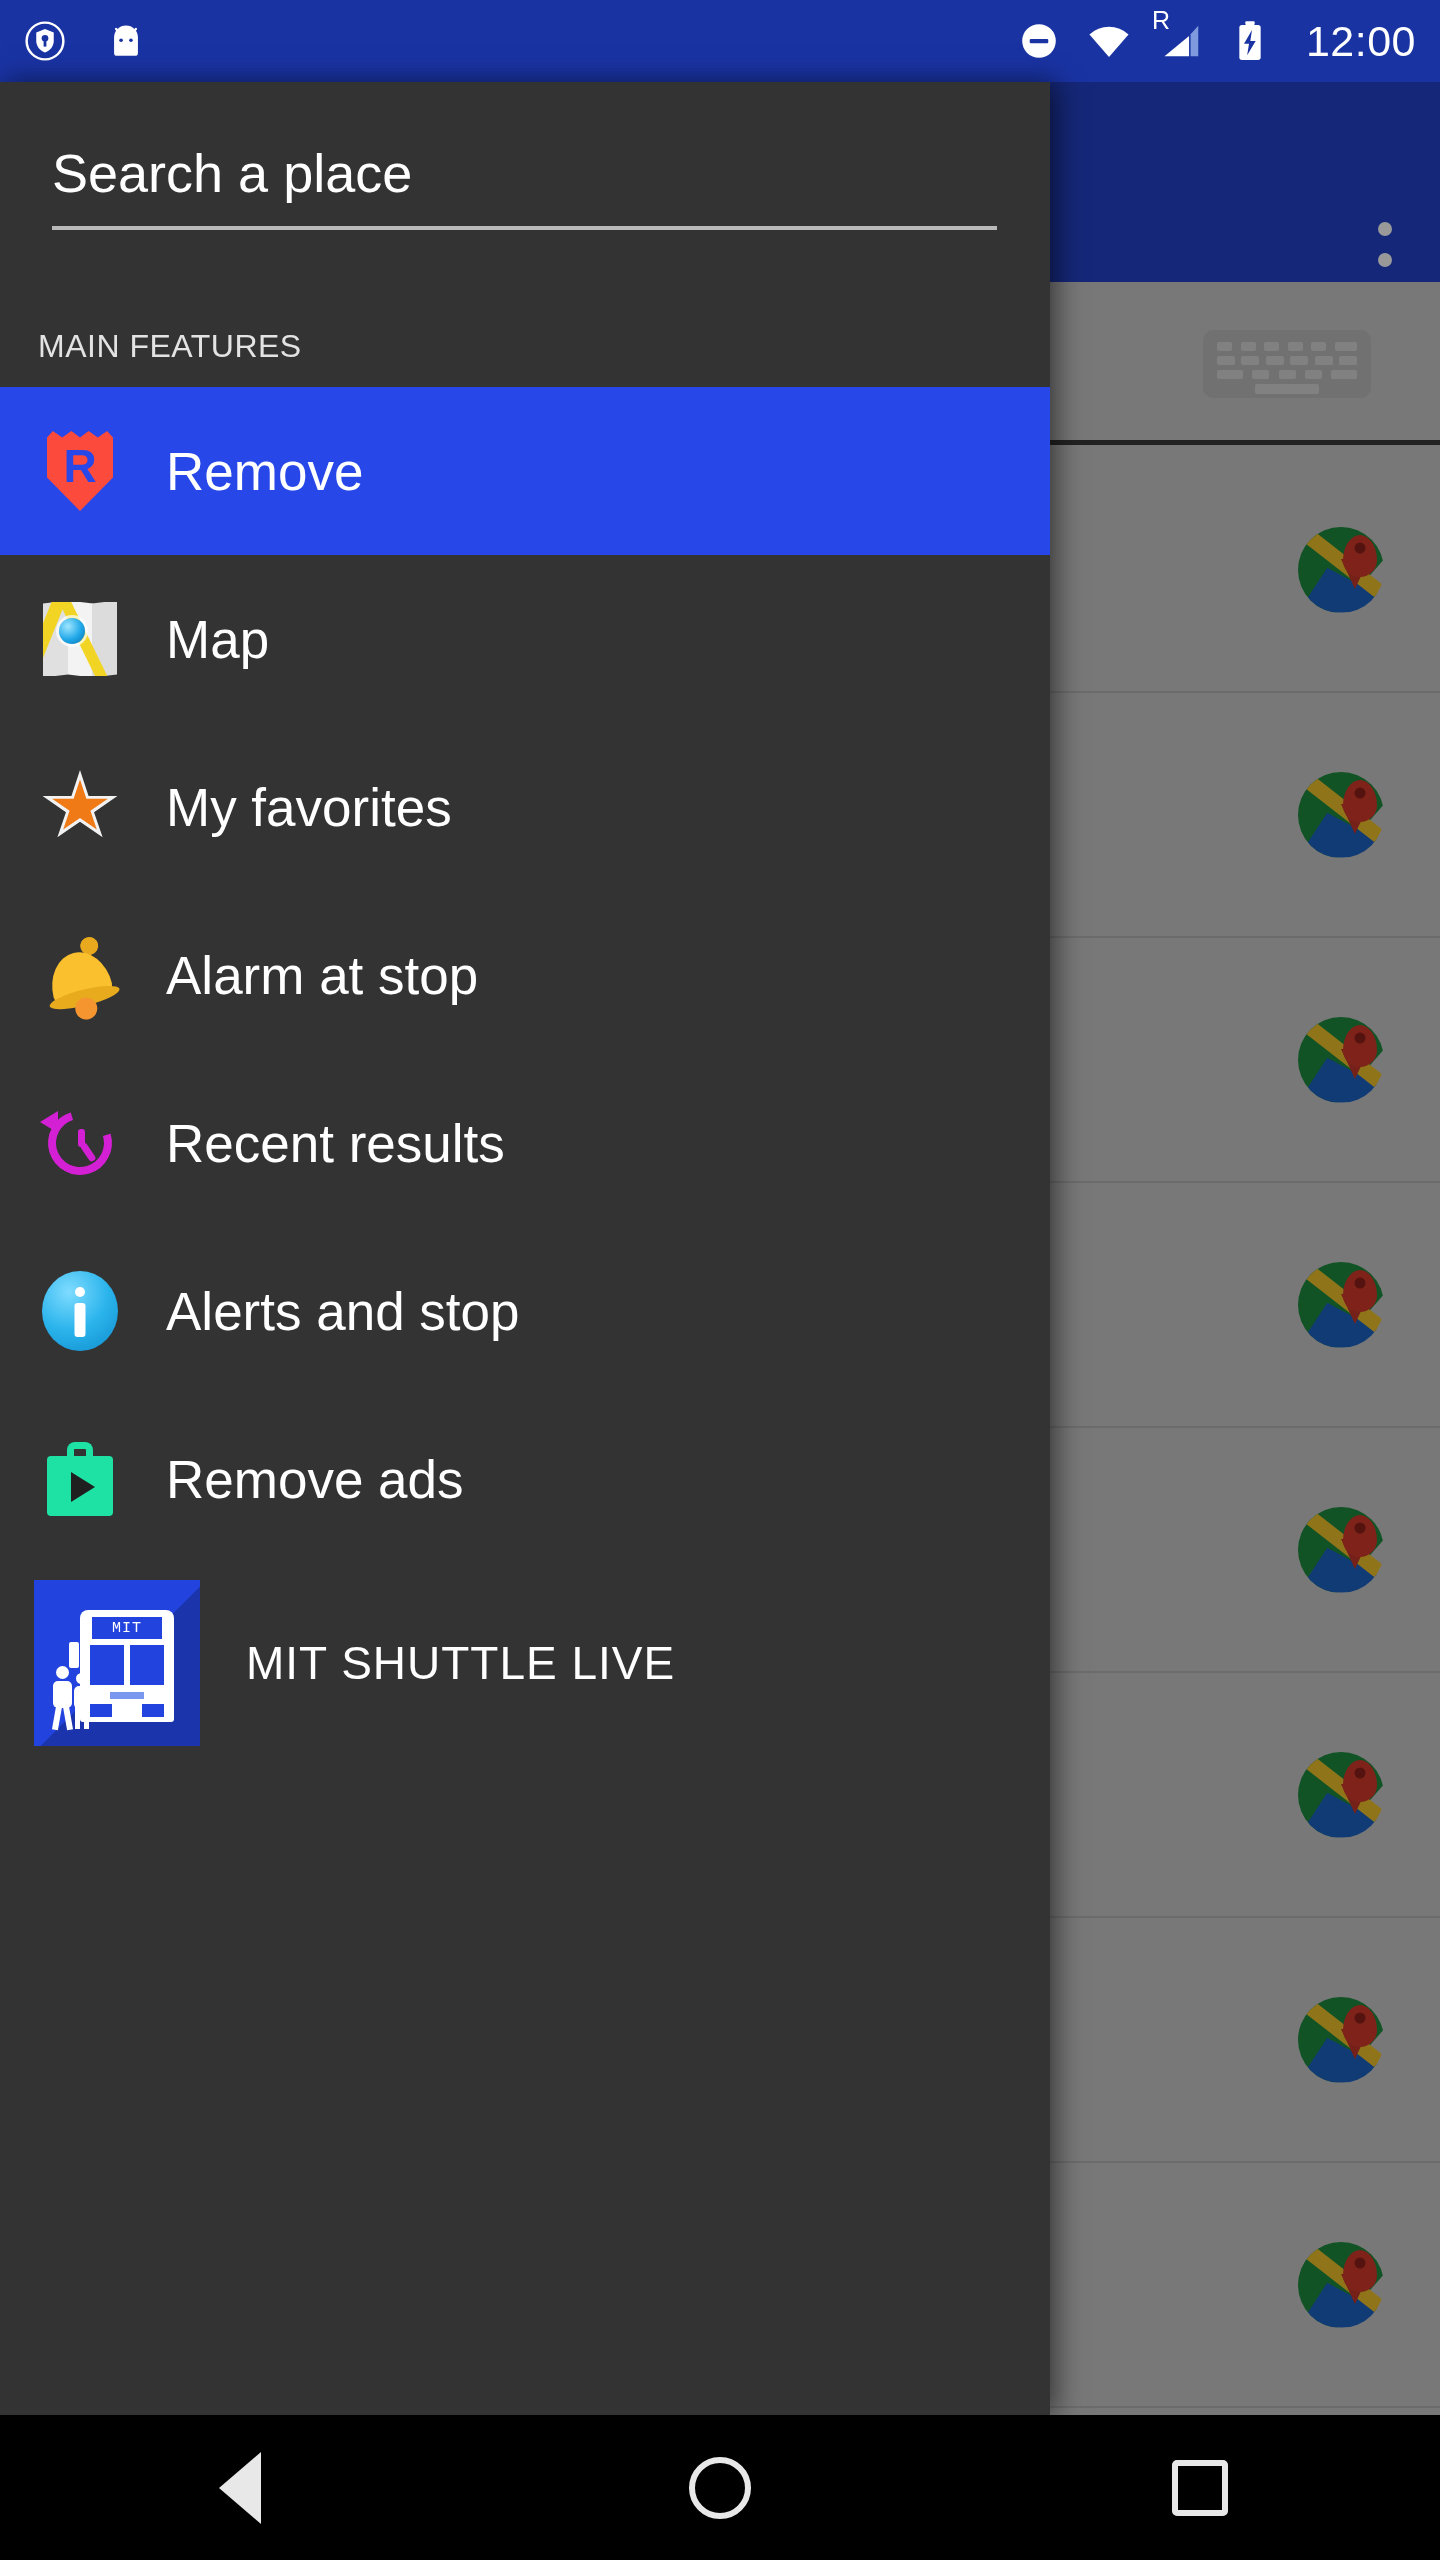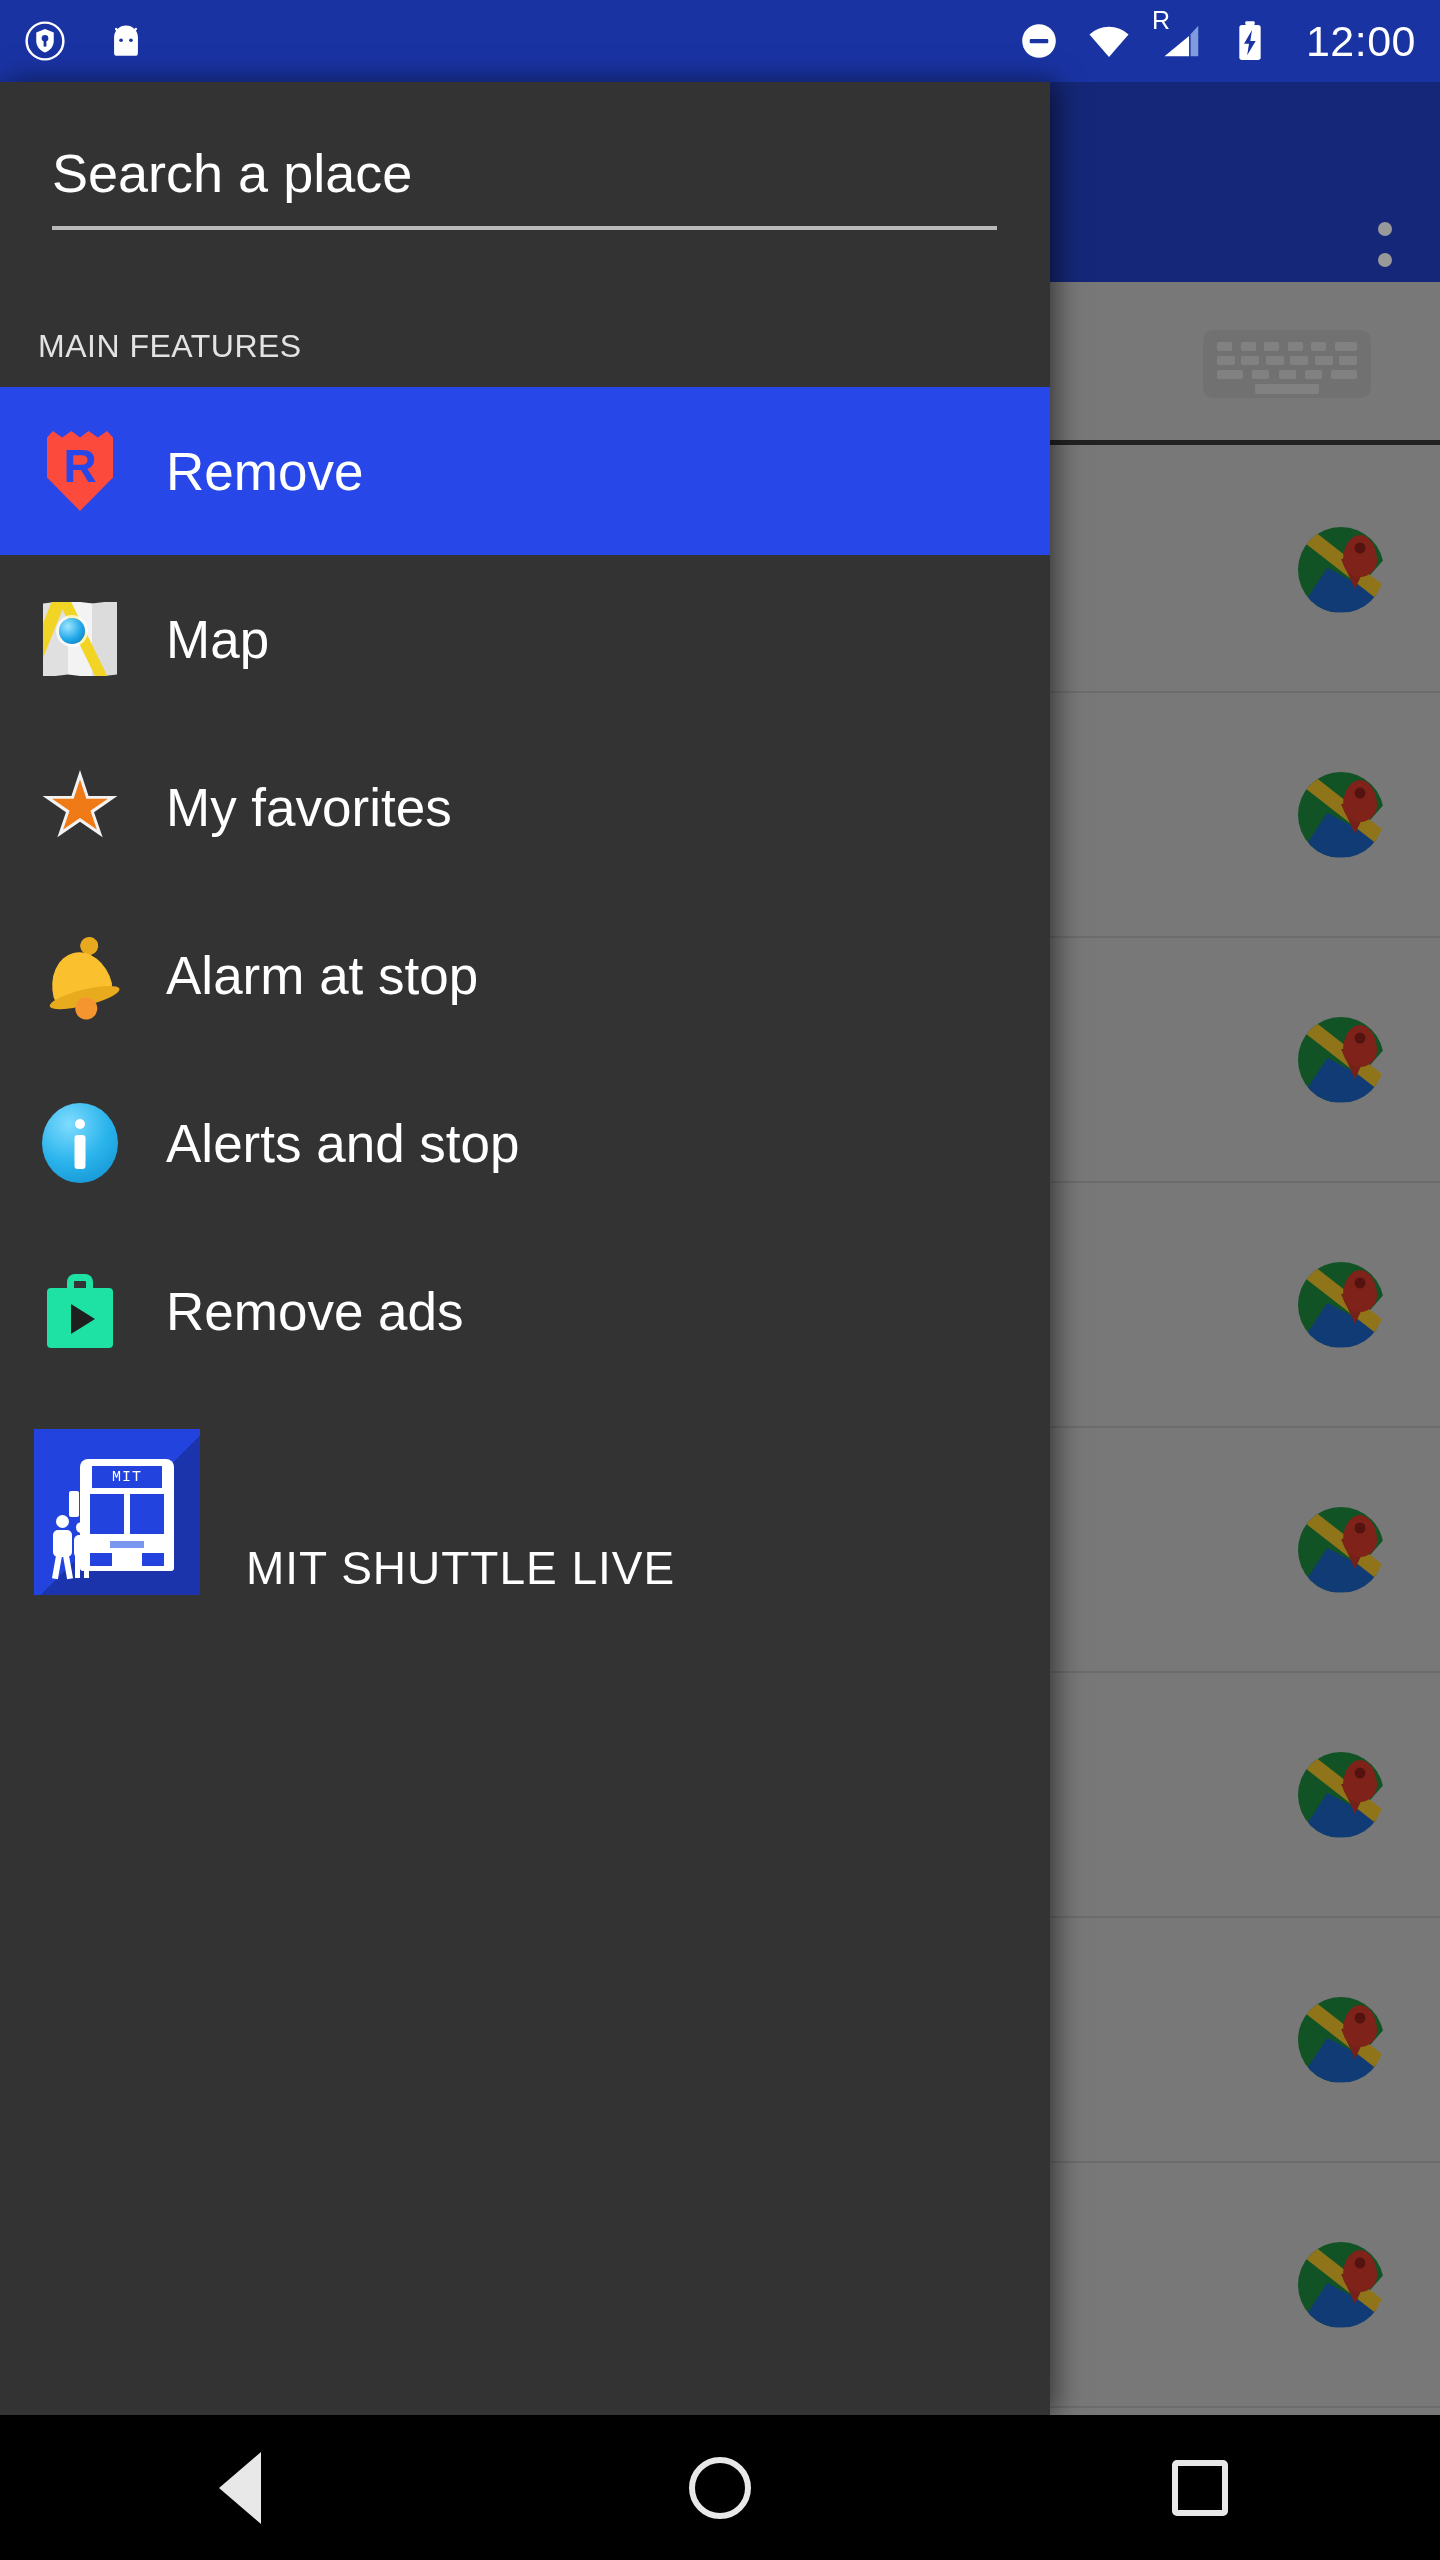--- a/index.html
+++ b/index.html
@@ -154,21 +154,21 @@
   .ic-info .dot { position:absolute; left:50%; top:16px; transform:translateX(-50%); width:10px; height:10px; border-radius:50%; background:#fff; }
   .ic-info .bar { position:absolute; left:50%; top:32px; transform:translateX(-50%); width:11px; height:34px; border-radius:3px; background:#fff; }
 
   
   .ic-bag { width:66px; height:74px; position:relative; }
   .ic-bag .sack { position:absolute; left:0; top:14px; width:66px; height:60px; background:#1ee2a4; border-radius:4px; }
   .ic-bag .handle { position:absolute; left:20px; top:0; width:26px; height:22px; border:7px solid #1ee2a4; border-bottom:none; border-radius:8px 8px 0 0; }
   .ic-bag .tri { position:absolute; left:24px; top:30px; width:0; height:0; border-top:15px solid transparent; border-bottom:15px solid transparent; border-left:24px solid #1f1f1f; }
 
   
-  #mit-row { height:200px; display:flex; align-items:flex-end; padding-left:34px; gap:46px; color:#ffffff; font-size:46px; letter-spacing:1px; }
+  #mit-row { height:200px; display:flex; align-items:center; padding-left:34px; gap:46px; color:#ffffff; font-size:46px; letter-spacing:1px; }
   #mit-tile { width:166px; height:166px; background:#2243dd; position:relative; flex:0 0 166px; overflow:hidden; }
   #mit-tile .shadow { position:absolute; right:0; bottom:0; width:100%; height:100%; background:linear-gradient(135deg, rgba(0,0,0,0) 52%, rgba(0,0,0,0.22) 52%); }
   #mit-bus { position:absolute; left:46px; top:30px; width:94px; height:112px; background:#ffffff; border-radius:8px 8px 3px 3px; }
   #mit-bus .sign { position:absolute; left:12px; top:7px; width:70px; height:22px; background:#2243dd; display:flex; align-items:center; justify-content:center; color:#fff; font-size:15px; font-family:"Liberation Mono", monospace; letter-spacing:1px; }
   #mit-bus .win-l { position:absolute; left:10px; top:35px; width:34px; height:40px; background:#2243dd; }
   #mit-bus .win-r { position:absolute; right:10px; top:35px; width:34px; height:40px; background:#2243dd; }
   #mit-bus .grill { position:absolute; left:30px; top:82px; width:34px; height:7px; background:#7a97ef; }
   #mit-bus .lamp-l { position:absolute; left:10px; top:94px; width:22px; height:13px; background:#2243dd; }
   #mit-bus .lamp-r { position:absolute; right:10px; top:94px; width:22px; height:13px; background:#2243dd; }
   #mit-bus .mir-l { position:absolute; left:-11px; top:32px; width:10px; height:26px; background:#ffffff; border-radius:2px; }
@@ -418,20 +418,31 @@
         <span class="ic-bell">
           <span class="knob"></span>
             <span class="body"></span>
             <span class="lip"></span>
             <span class="clap"></span>
         </span>
       </span>
       <span>Alarm at stop</span>
     </div>
 
+    <div class="drawer-item">
+      <span class="icon-box">
+        <span class="ic-hist">
+          <span class="ring"></span>
+            <span class="arrow"></span>
+          <span class="hand-h"></span>
+            <span class="hand-m"></span>
+        </span>
+      </span>
+      <span>Recent results</span>
+    </div>
 
     <div class="drawer-item">
       <span class="icon-box">
         <span class="ic-info">
             <span class="dot"></span>
             <span class="bar"></span>
           </span>
       </span>
       <span>Alerts and stop</span>
     </div>

